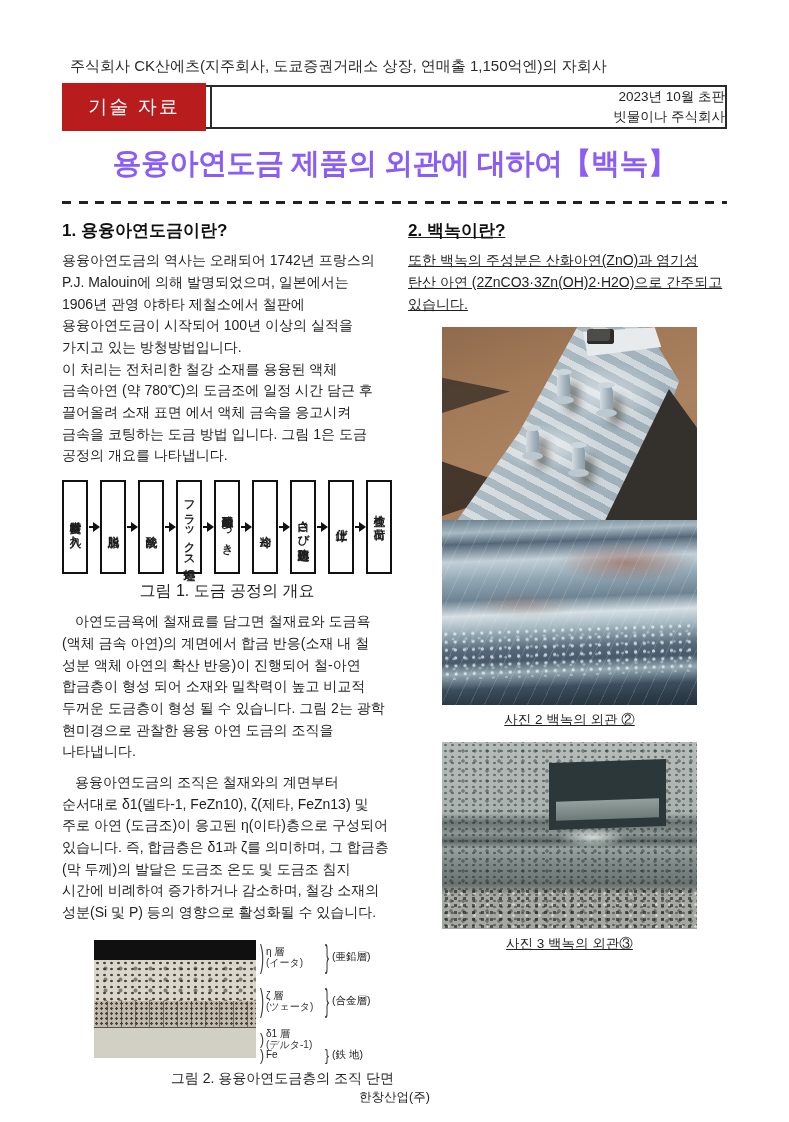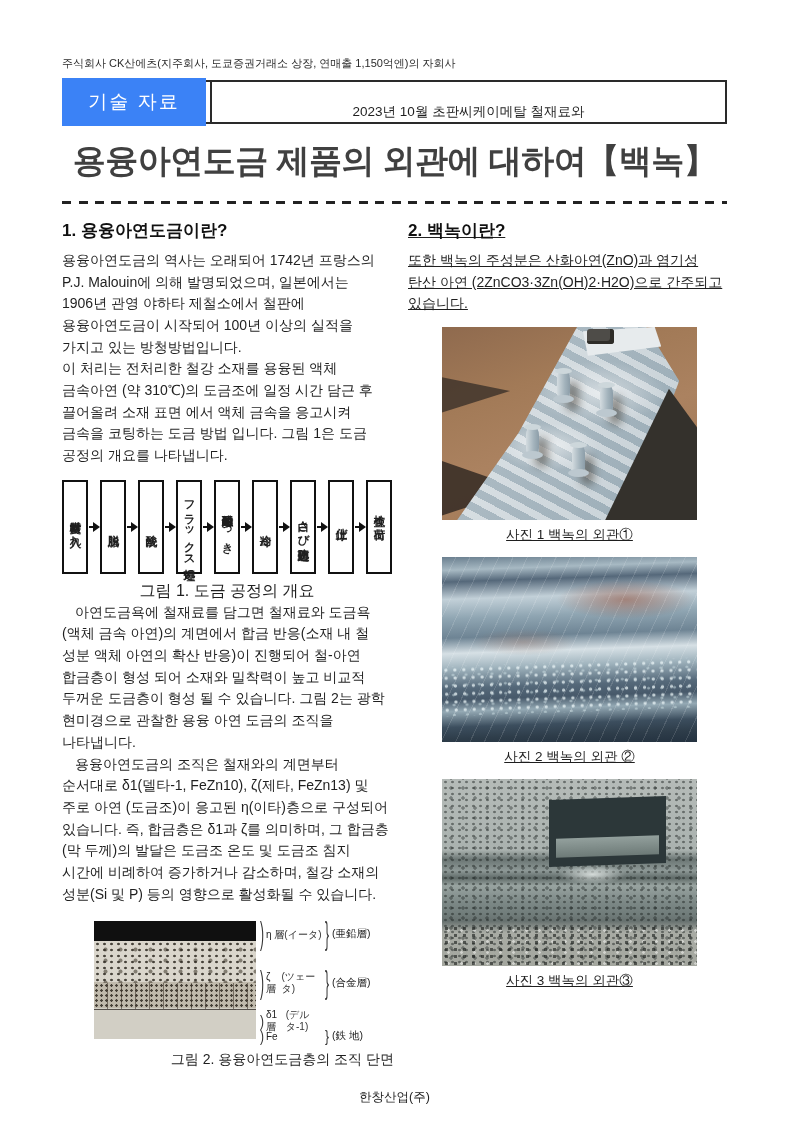--- a/index.html
+++ b/index.html
@@ -5,50 +5,50 @@
   html,body { margin:0; padding:0; background:#e9e9e9; }
   .page {
     position:relative; width:789px; height:1122px; margin:0 auto;
     background:#ffffff; overflow:hidden;
     font-family:"Liberation Sans", sans-serif;
     color:#1f1f1f;
   }
   .inner { position:absolute; left:62px; top:56px; width:665px; }
 
   
-  .top-note { font-size:11px; line-height:1.35; color:#2b2b2b; }
+  .top-note { font-size:15px; line-height:1.35; color:#2b2b2b;margin-left:8px; }
 
   
   .head-box {
     margin-top:9px; border:2px solid #2a2a2a; height:40px;
     display:flex; align-items:stretch; position:relative;
   }
   .label-cell { width:146px; border-right:2px solid #2a2a2a; position:relative; }
   .label-dark {
     position:absolute; left:-2px; top:-4px; right:4px; bottom:-4px;
-    background:#3b82f6; color:#ffffff; display:flex; align-items:center; justify-content:center;
+    background:#b91c1c; color:#ffffff; display:flex; align-items:center; justify-content:center;
     font-size:19px; letter-spacing:2px;
   }
-  .head-right { flex:1; display:flex; justify-content:center; align-items:flex-end; font-size:13.5px; line-height:1.5; }
-
-  
-  .title { margin-top:15px; text-align:center; font-size:33px; font-weight:bold; letter-spacing:-0.5px; color:#404040; }
+  .head-right { flex:1; display:flex; flex-direction:column; justify-content:center; align-items:flex-end; font-size:13.5px; line-height:1.5; }
+
+  
+  .title { margin-top:15px; text-align:center; font-size:29px; font-weight:bold; letter-spacing:-0.5px; color:#8b5cf6; }
 
   .dashes {
     margin-top:17px; height:3px;
     background:repeating-linear-gradient(90deg,#222 0 9px,transparent 9px 16.5px);
   }
 
   
   .cols { margin-top:15px; display:flex; gap:14px; }
   .col-l { width:332px; }
   .col-r { width:319px;text-decoration:underline; }
   h3.sec { margin:0 0 8px 0; font-size:17px; font-weight:bold; color:#111; }
   p.body { margin:0; font-size:14px; line-height:1.55; word-break:keep-all; overflow-wrap:break-word; }
-  p.ind { text-indent:13px; }
+  p.ind { text-indent:13px;margin-top:9px; }
   .mt26 { margin-top:26px; }
 
   
   .flow { margin-top:13px; display:flex; align-items:center; width:330px; }
   .fbox {
     width:26px; height:94px; border:2px solid #111; background:#fff;
     display:flex; align-items:center; justify-content:center; flex:none; box-sizing:border-box;
   }
   .fbox span {
     writing-mode:vertical-lr; text-orientation:upright;
@@ -73,21 +73,21 @@
                      radial-gradient(circle, rgba(60,52,40,.55) 1.6px, transparent 2.4px);
     background-size:7px 6px, 15px 11px; background-position:0 0, 4px 3px; }
   .sp-zeta { position:absolute; left:0; right:0; top:52%; height:22%;
     background-image:repeating-linear-gradient(90deg, transparent 0 13px, rgba(55,45,35,.55) 13px 14px),
                      radial-gradient(circle, rgba(40,34,26,.8) 1px, transparent 1.5px);
     background-size:auto, 5px 5px; }
   .micro-line { position:absolute; left:0; right:0; top:74%; height:1px; background:#55504a; }
   .f2-labels { position:relative; width:150px; margin-left:4px; font-size:10px; color:#222; }
   .f2row { position:absolute; left:0; display:flex; align-items:center; }
   .f2r1 { top:6px; } .f2r2 { top:50px; } .f2r3 { top:88px; } .f2r4 { top:108px; }
-  .stack { display:flex; flex-direction:row; line-height:1.15; width:58px; }
+  .stack { display:flex; flex-direction:column; line-height:1.15; width:58px; }
   .stack .kana { font-size:10px; color:#333; }
   .brace { display:inline-block; font-size:12px; color:#333; transform:scaleY(2.6); margin-right:2px; }
   .brace2 { display:inline-block; font-size:12px; color:#333; transform:scaleY(2.6); margin:0 3px 0 1px; }
   .b-small { transform:scaleY(1.4); }
   .group { font-size:10.5px; white-space:nowrap; }
   .figcap2 { margin:12px 0 0 52px; font-size:14px;text-align:right; }
 
   
   .photo { width:255px; margin-left:34px; position:relative; overflow:hidden; }
   .pcap { width:255px; margin:6px 0 13px 34px; text-align:center; font-size:13.5px; }
@@ -160,34 +160,34 @@
     <div class="top-note">
       <div>주식회사 CK산에츠(지주회사, 도쿄증권거래소 상장, 연매출 1,150억엔)의 자회사</div>
     </div>
 
     <div class="head-box">
       <div class="label-cell">
         <div class="label-dark">기술 자료</div>
       </div>
       <div class="head-right">
         <div>2023년 10월 초판</div>
-        <div>씨케이메탈 철재료와</div>
+        <div>빗물이나 주식회사</div>
       </div>
     </div>
 
     <div class="title">용융아연도금 제품의 외관에 대하여【백녹】</div>
 
     <div class="dashes"></div>
 
     <div class="cols">
 
       <div class="col-l">
         <h3 class="sec">1. 용융아연도금이란?</h3>
         <p class="body">용융아연도금의 역사는 오래되어 1742년 프랑스의 P.J. Malouin에 의해 발명되었으며, 일본에서는 1906년 관영 야하타 제철소에서 철판에 용융아연도금이 시작되어 100년 이상의 실적을 가지고 있는 방청방법입니다.</p>
-        <p class="body">이 처리는 전처리한 철강 소재를 용융된 액체 금속아연 (약 310℃)의 도금조에 일정 시간 담근 후 끌어올려 소재 표면 에서 액체 금속을 응고시켜 금속을 코팅하는 도금 방법 입니다. 그림 1은 도금 공정의 개요를 나타냅니다.</p>
+        <p class="body">이 처리는 전처리한 철강 소재를 용융된 액체 금속아연 (약 780℃)의 도금조에 일정 시간 담근 후 끌어올려 소재 표면 에서 액체 금속을 응고시켜 금속을 코팅하는 도금 방법 입니다. 그림 1은 도금 공정의 개요를 나타냅니다.</p>
 
         <div class="flow">
           <div class="fbox">
               <span>素材受け入れ</span>
             </div>
           <div class="farrow"></div>
           <div class="fbox">
               <span>脱脂</span>
             </div>
           <div class="farrow"></div>
@@ -278,21 +278,20 @@
           <div class="p1-sh2"></div>
           <div class="p1-beam"></div>
           <div class="p1-flange"></div>
           <div class="p1-dark"></div>
           <div class="p1-clamp"></div>
           <div class="post post1"></div>
           <div class="post post2"></div>
           <div class="post post3"></div>
           <div class="post post4"></div>
         </div>
-        <div class="pcap">사진 1 백녹의 외관①</div>
 
         <div class="photo photo2">
           <div class="p2-speck"></div>
         </div>
         <div class="pcap">사진 2 백녹의 외관 ②</div>
 
         <div class="photo photo3">
           <div class="p3-hole"></div>
           <div class="p3-streak"></div>
         </div>

